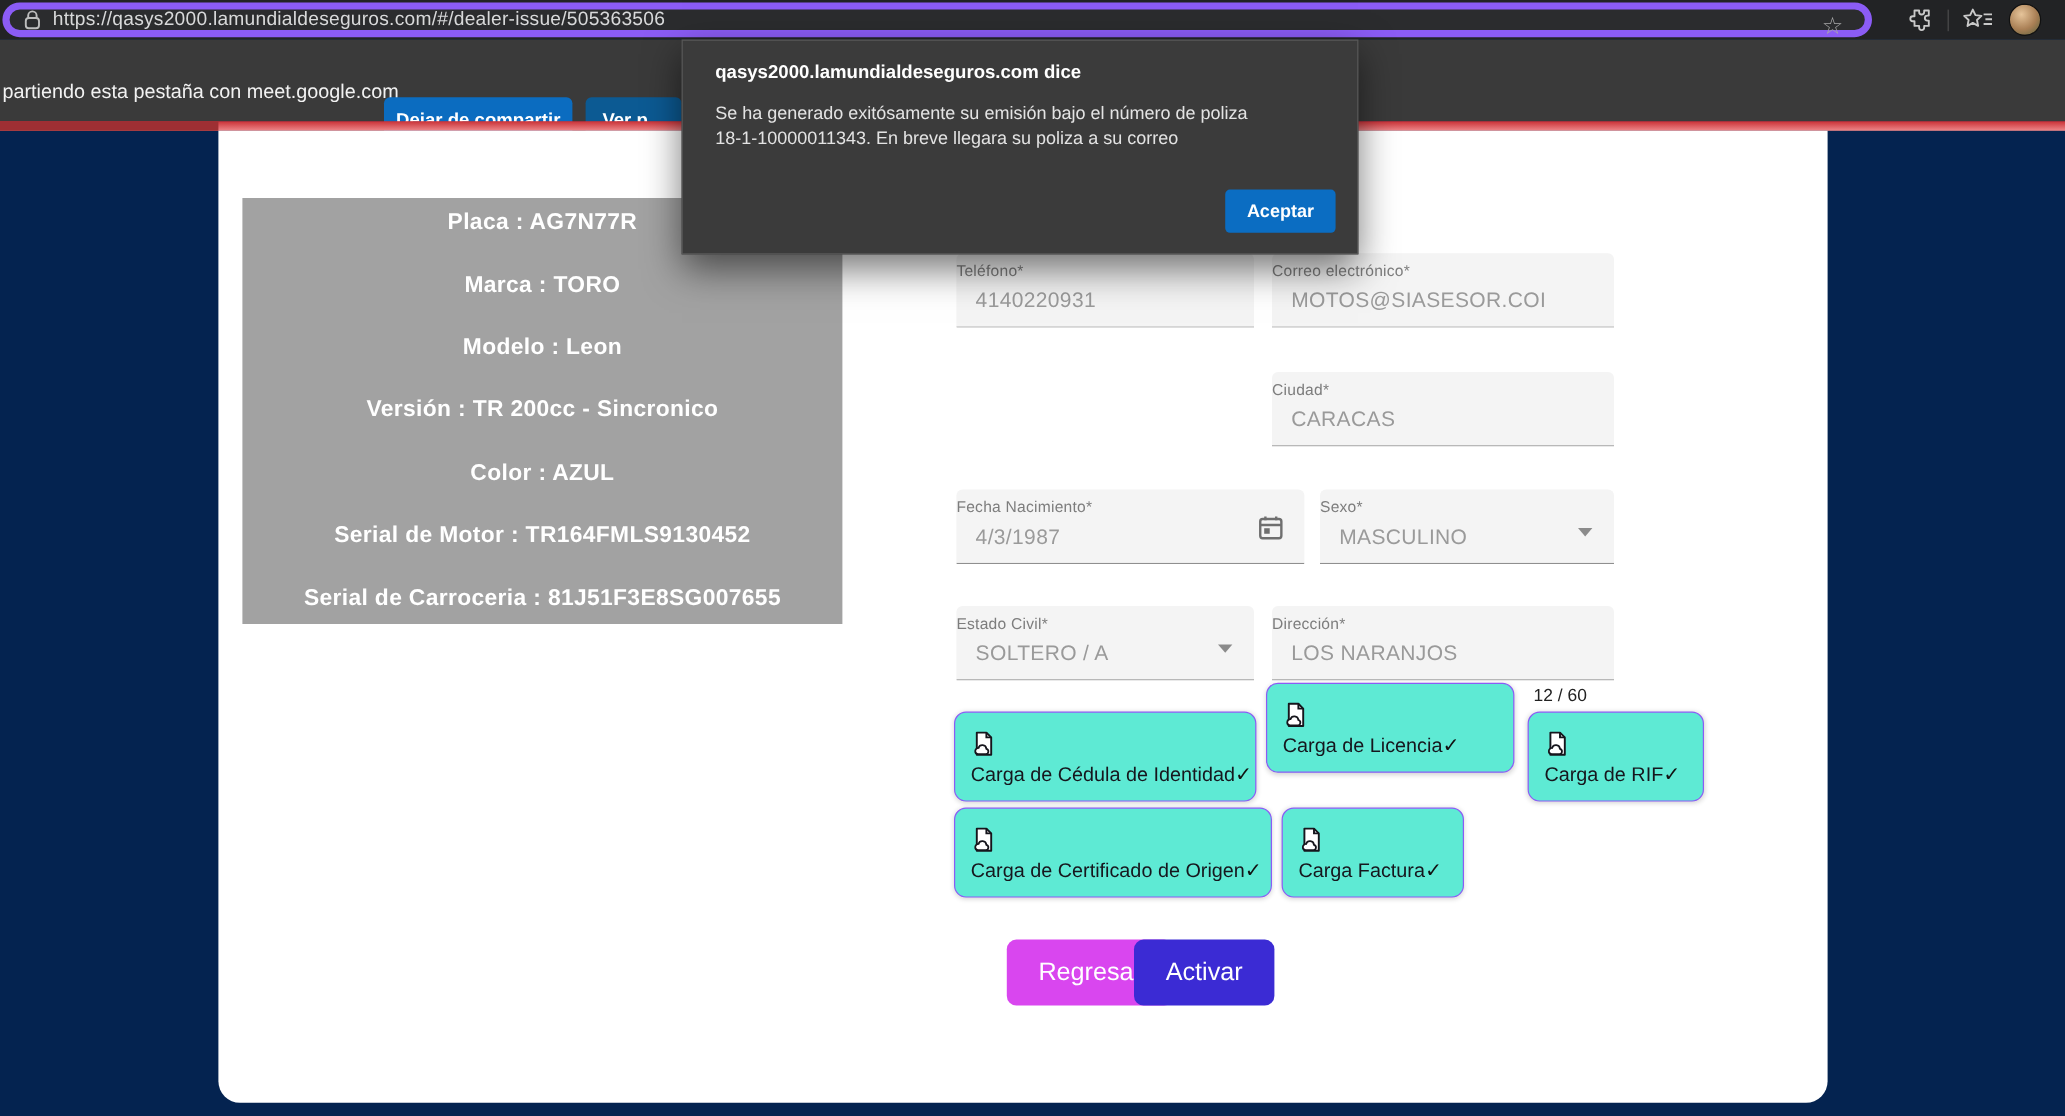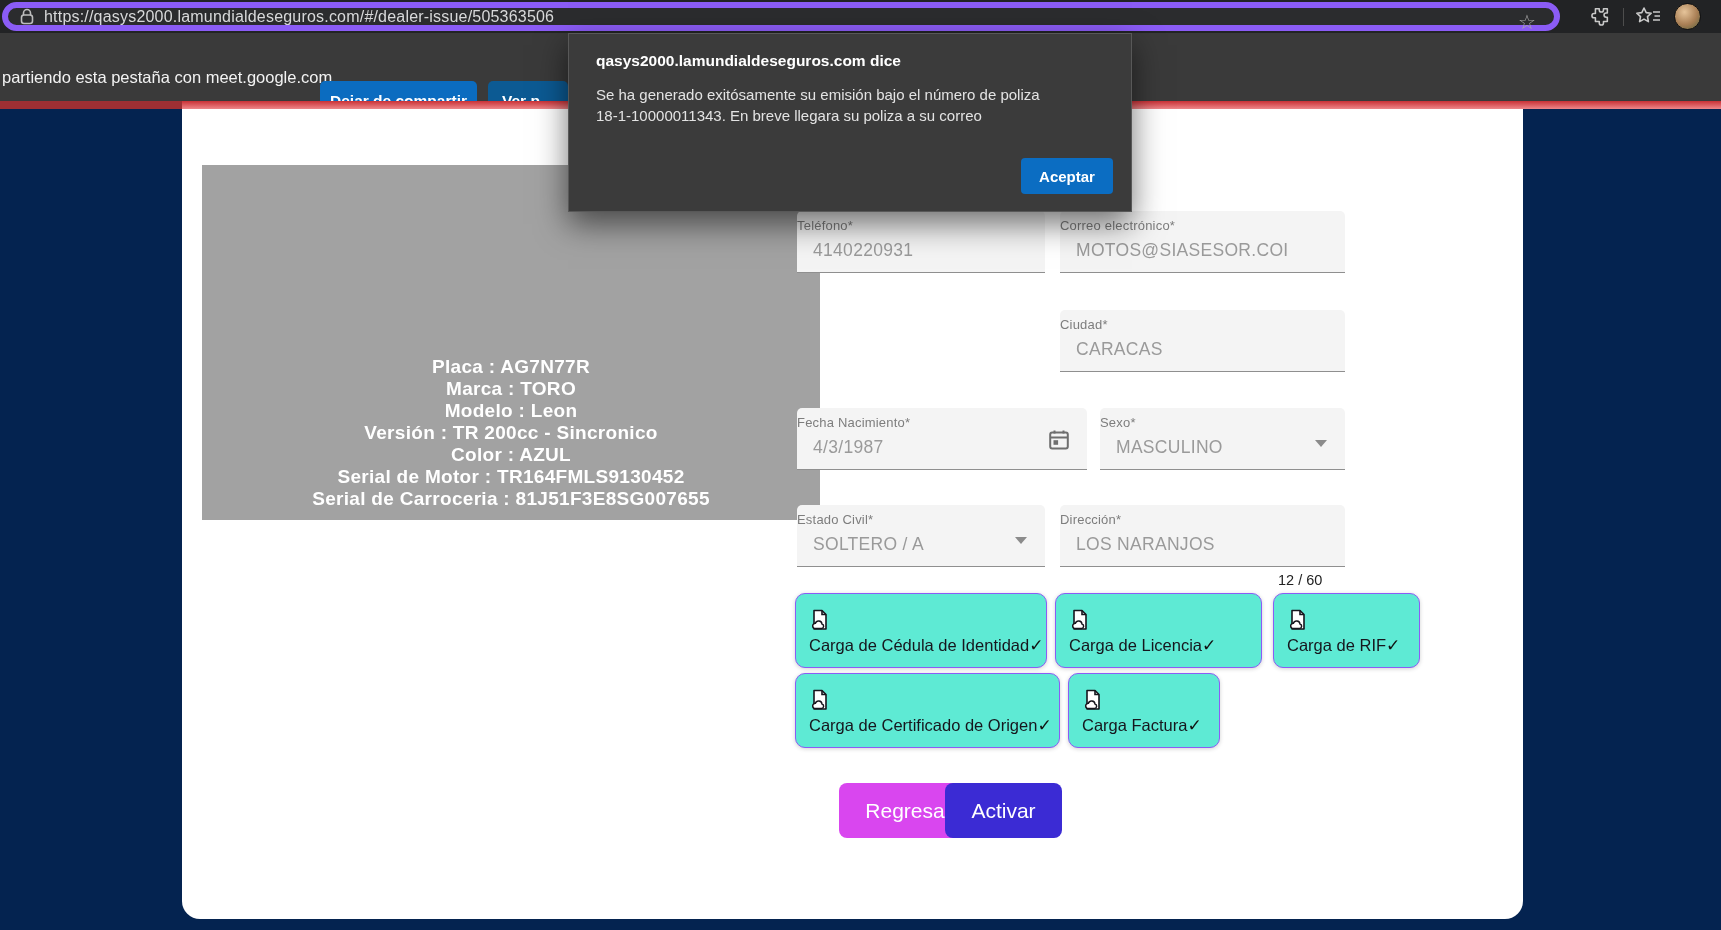--- a/index.html
+++ b/index.html
@@ -30,22 +30,22 @@
 
   
   .redline{position:absolute;left:0;top:101px;width:1721px;height:8px;
            background:linear-gradient(#c93136,#ee878a);}
   .redline-darkleft{position:absolute;left:0;top:101px;width:182px;height:8px;background:#9e2f33;}
 
   
   .card{position:absolute;left:182px;top:109px;width:1341px;height:810px;background:#ffffff;
         border-radius:0 0 18px 18px;}
 
-  .vpanel{position:absolute;left:20px;top:56px;width:618px;height:355px;background:#a2a2a2;
-          display:flex;flex-direction:column;justify-content:flex-end;padding:10px 18px;}
+  .vpanel{position:absolute;left:20px;top:56px;width:500px;height:355px;background:#a2a2a2;
+          display:flex;flex-direction:column;justify-content:space-between;padding:10px 18px;}
   .vline{color:#ffffff;font-weight:bold;font-size:19px;text-align:center;letter-spacing:.3px;}
 
   
   .field{position:absolute;background:#f4f4f4;border-bottom:1px solid #8f8f8f;
          border-radius:5px 5px 0 0;height:62px;}
   .flabel{position:absolute;left:0;top:7px;font-size:13px;color:#7d7d7d;letter-spacing:.2px;white-space:nowrap;}
   .fvalue{position:absolute;left:16px;top:29px;font-size:17.5px;color:#9a9a9a;letter-spacing:.3px;white-space:nowrap;}
   .fvalue.indent{left:72px;}
   .caret{position:absolute;right:18px;top:32px;width:0;height:0;border-left:6px solid transparent;
          border-right:6px solid transparent;border-top:7px solid #8b8b8b;}
@@ -174,21 +174,21 @@
     <div class="counter" style="left:1096px;top:463px;">12 / 60</div>
 
     <div class="upcard" style="left:613px;top:484px;width:252px;height:75px;">
       <svg width="22" height="22" viewBox="0 0 22 22">
         <path d="M5 1.5h8l4 4V20H5z" fill="#fff" stroke="#16161d" stroke-width="1.6" stroke-linejoin="round"></path>
         <path d="M13 1.5v4h4" fill="none" stroke="#16161d" stroke-width="1.6"></path>
         <path d="M6.2 19.5a2.6 2.6 0 0 1 .2-5.2 3.4 3.4 0 0 1 6.6.7 2.3 2.3 0 0 1-.6 4.5z" fill="#fff" stroke="#16161d" stroke-width="1.5"></path>
       </svg>
       <span class="uplabel"><span>Carga de Cédula de Identidad</span><span class="upcheck">✓</span></span>
     </div>
-    <div class="upcard" style="left:873px;top:484px;width:207px;height:75px;">
+    <div class="upcard" style="left:873px;top:460px;width:207px;height:75px;">
       <svg width="22" height="22" viewBox="0 0 22 22">
         <path d="M5 1.5h8l4 4V20H5z" fill="#fff" stroke="#16161d" stroke-width="1.6" stroke-linejoin="round"></path>
         <path d="M13 1.5v4h4" fill="none" stroke="#16161d" stroke-width="1.6"></path>
         <path d="M6.2 19.5a2.6 2.6 0 0 1 .2-5.2 3.4 3.4 0 0 1 6.6.7 2.3 2.3 0 0 1-.6 4.5z" fill="#fff" stroke="#16161d" stroke-width="1.5"></path>
       </svg>
       <span class="uplabel"><span>Carga de Licencia</span><span class="upcheck">✓</span></span>
     </div>
     <div class="upcard" style="left:1091px;top:484px;width:147px;height:75px;">
       <svg width="22" height="22" viewBox="0 0 22 22">
         <path d="M5 1.5h8l4 4V20H5z" fill="#fff" stroke="#16161d" stroke-width="1.6" stroke-linejoin="round"></path>

